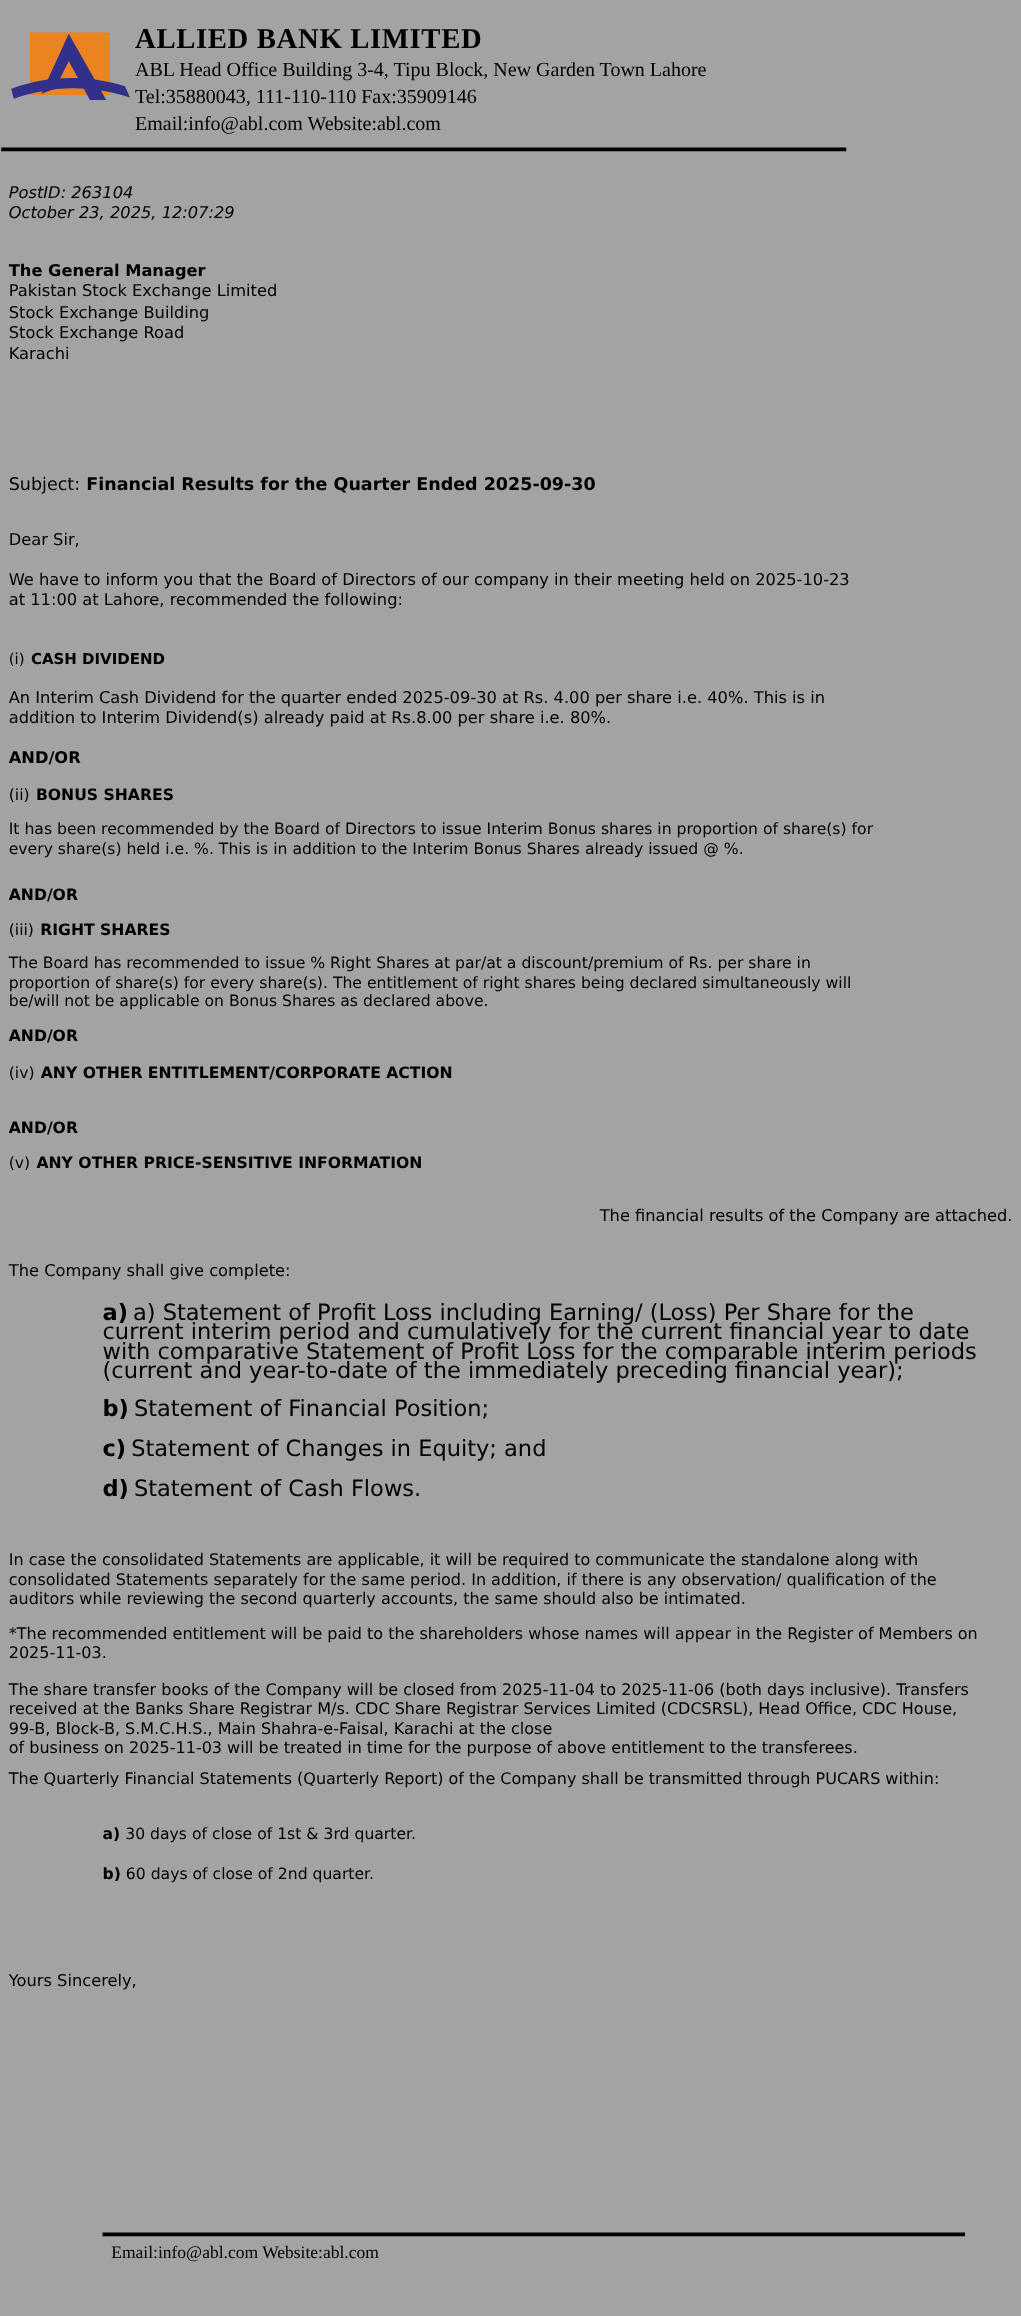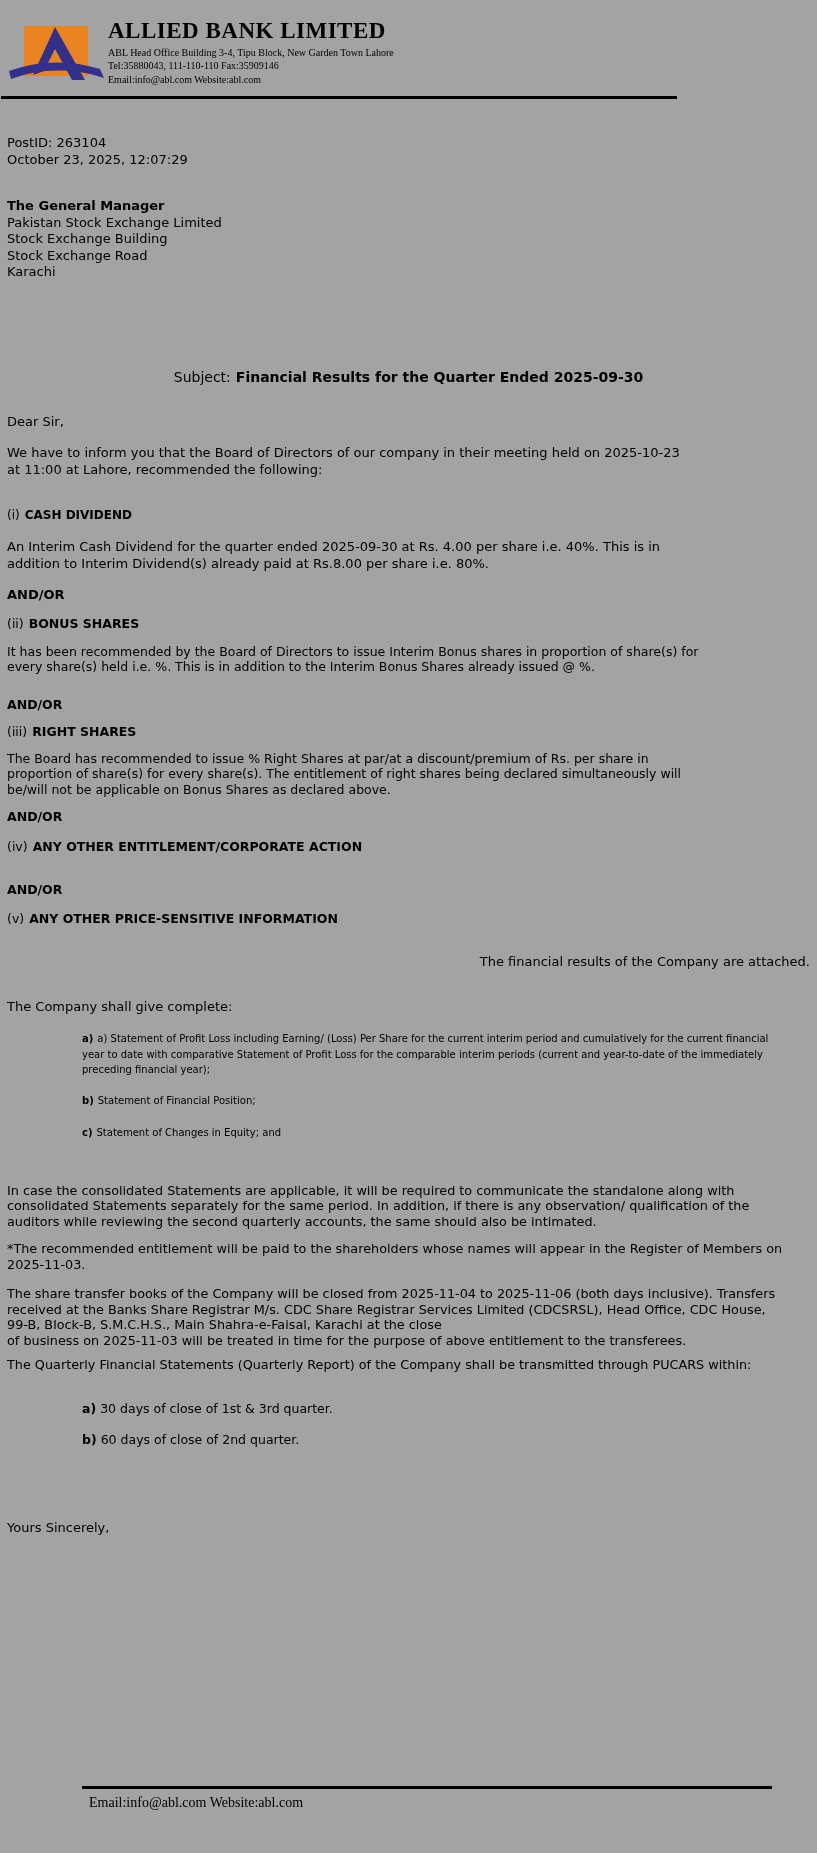--- a/index.html
+++ b/index.html
@@ -6,33 +6,33 @@
   body{width:817px;height:1853px;font-family:"DejaVu Sans",sans-serif;color:#000;}
   .page{position:relative;width:817px;height:1853px;overflow:hidden;background:#a3a3a3;}
   .content{padding:0 7px;}
 
   
   .letter-header{display:flex;align-items:flex-start;padding:16px 0 0 6px;}
   .logo-wrap{width:100px;height:72px;flex:0 0 auto;}
   .logo-wrap svg{width:100px;height:72px;display:block;}
   .header-text{font-family:"Liberation Serif","DejaVu Serif",serif;padding-left:2px;padding-top:2px;}
   .bank-name{font-size:23px;font-weight:bold;letter-spacing:.5px;line-height:1.1;margin:0;}
-  .hline{font-size:10px;line-height:1.32;margin:0;}
+  .hline{font-size:16px;line-height:1.32;margin:0;}
   .hline.first{margin-top:3px;}
   .rule-top{height:3px;background:#000;width:676px;margin:8px 0 0 1px;}
 
   
   p{margin:0;}
   .t{font-size:13px;line-height:16.5px;}
   .ts{font-size:12.5px;line-height:15.5px;}
   .b{font-weight:bold;}
 
-  .meta{margin-top:36px;}
+  .meta{margin-top:26px;font-style:italic;}
   .recipient{margin-top:30px;}
-  .subject{margin-top:88px;font-size:14px;line-height:17px;text-align:center;}
+  .subject{margin-top:88px;font-size:14px;line-height:17px;}
   .subject .lbl{margin-right:5px;}
   .salutation{margin-top:28px;}
   .intro{margin-top:15px;max-width:680px;}
 
   .h-big{margin-top:29px;font-size:12px;line-height:17px;}
   .h-big .num{margin-right:5px;font-weight:normal;}
   .h-sm{margin-top:12px;font-size:12.5px;line-height:15.5px;}
   .h-sm .num{margin-right:5px;font-weight:normal;}
 
   .cash-body{margin-top:15px;max-width:680px;}
@@ -43,21 +43,21 @@
   .h-rights{margin-top:12px;}
   .rights-body{margin-top:11px;max-width:690px;}
   .andor-2{margin-top:12px;font-weight:bold;}
   .h-other{margin-top:14px;}
   .andor-3{margin-top:28px;font-weight:bold;}
   .h-price{margin-top:13px;}
 
   .attached{margin-top:28px;text-align:right;}
   .give-complete{margin-top:28px;}
 
-  .stmt{margin-left:75px;max-width:700px;font-size:10px;line-height:15.5px;}
+  .stmt{margin-left:75px;max-width:700px;font-size:18px;line-height:15.5px;}
   .stmt .lbl{font-weight:bold;margin-right:4px;}
   .stmt-a{margin-top:16px;}
   .stmt-b{margin-top:15px;}
   .stmt-c{margin-top:17px;}
   .stmt-d{margin-top:16px;}
 
   .consolidated{margin-top:42px;max-width:790px;font-size:12.8px;line-height:15.5px;}
   .entitle{margin-top:12px;max-width:780px;font-size:12.8px;line-height:15.5px;}
   .books{margin-top:14px;max-width:780px;font-size:12.8px;line-height:15.5px;}
   .pucars{margin-top:9px;max-width:760px;font-size:12.8px;line-height:15.5px;}
@@ -137,20 +137,21 @@
     <p class="h-sm h-price"><span class="num">(v)</span><span class="b">ANY OTHER PRICE-SENSITIVE INFORMATION</span></p>
 
     <p class="attached t">The financial results of the Company are attached.</p>
 
     <p class="give-complete t">The Company shall give complete:</p>
 
     <div>
       <p class="stmt stmt-a"><span class="lbl">a)</span><span>a) Statement of Profit Loss including Earning/ (Loss) Per Share for the current interim period and cumulatively for the current financial year to date with comparative Statement of Profit Loss for the comparable interim periods (current and year-to-date of the immediately preceding financial year);</span></p>
       <p class="stmt stmt-b"><span class="lbl">b)</span><span>Statement of Financial Position;</span></p>
       <p class="stmt stmt-c"><span class="lbl">c)</span><span>Statement of Changes in Equity; and</span></p>
+      <p class="stmt stmt-d"><span class="lbl">d)</span><span>Statement of Cash Flows.</span></p>
     </div>
 
     <p class="consolidated">In case the consolidated Statements are applicable, it will be required to communicate the standalone along with consolidated Statements separately for the same period. In addition, if there is any observation/ qualification of the auditors while reviewing the second quarterly accounts, the same should also be intimated.</p>
 
     <p class="entitle">*The recommended entitlement will be paid to the shareholders whose names will appear in the Register of Members on 2025-11-03.</p>
 
     <p class="books"><span>The share transfer books of the Company will be closed from 2025-11-04 to 2025-11-06 (both days inclusive). Transfers received at the Banks Share Registrar M/s. CDC Share Registrar Services Limited (CDCSRSL), Head Office, CDC House, 99-B, Block-B, S.M.C.H.S., Main Shahra-e-Faisal, Karachi at the close</span><br><span>of business on 2025-11-03 will be treated in time for the purpose of above entitlement to the transferees.</span></p>
 
     <p class="pucars">The Quarterly Financial Statements (Quarterly Report) of the Company shall be transmitted through PUCARS within:</p>
 

